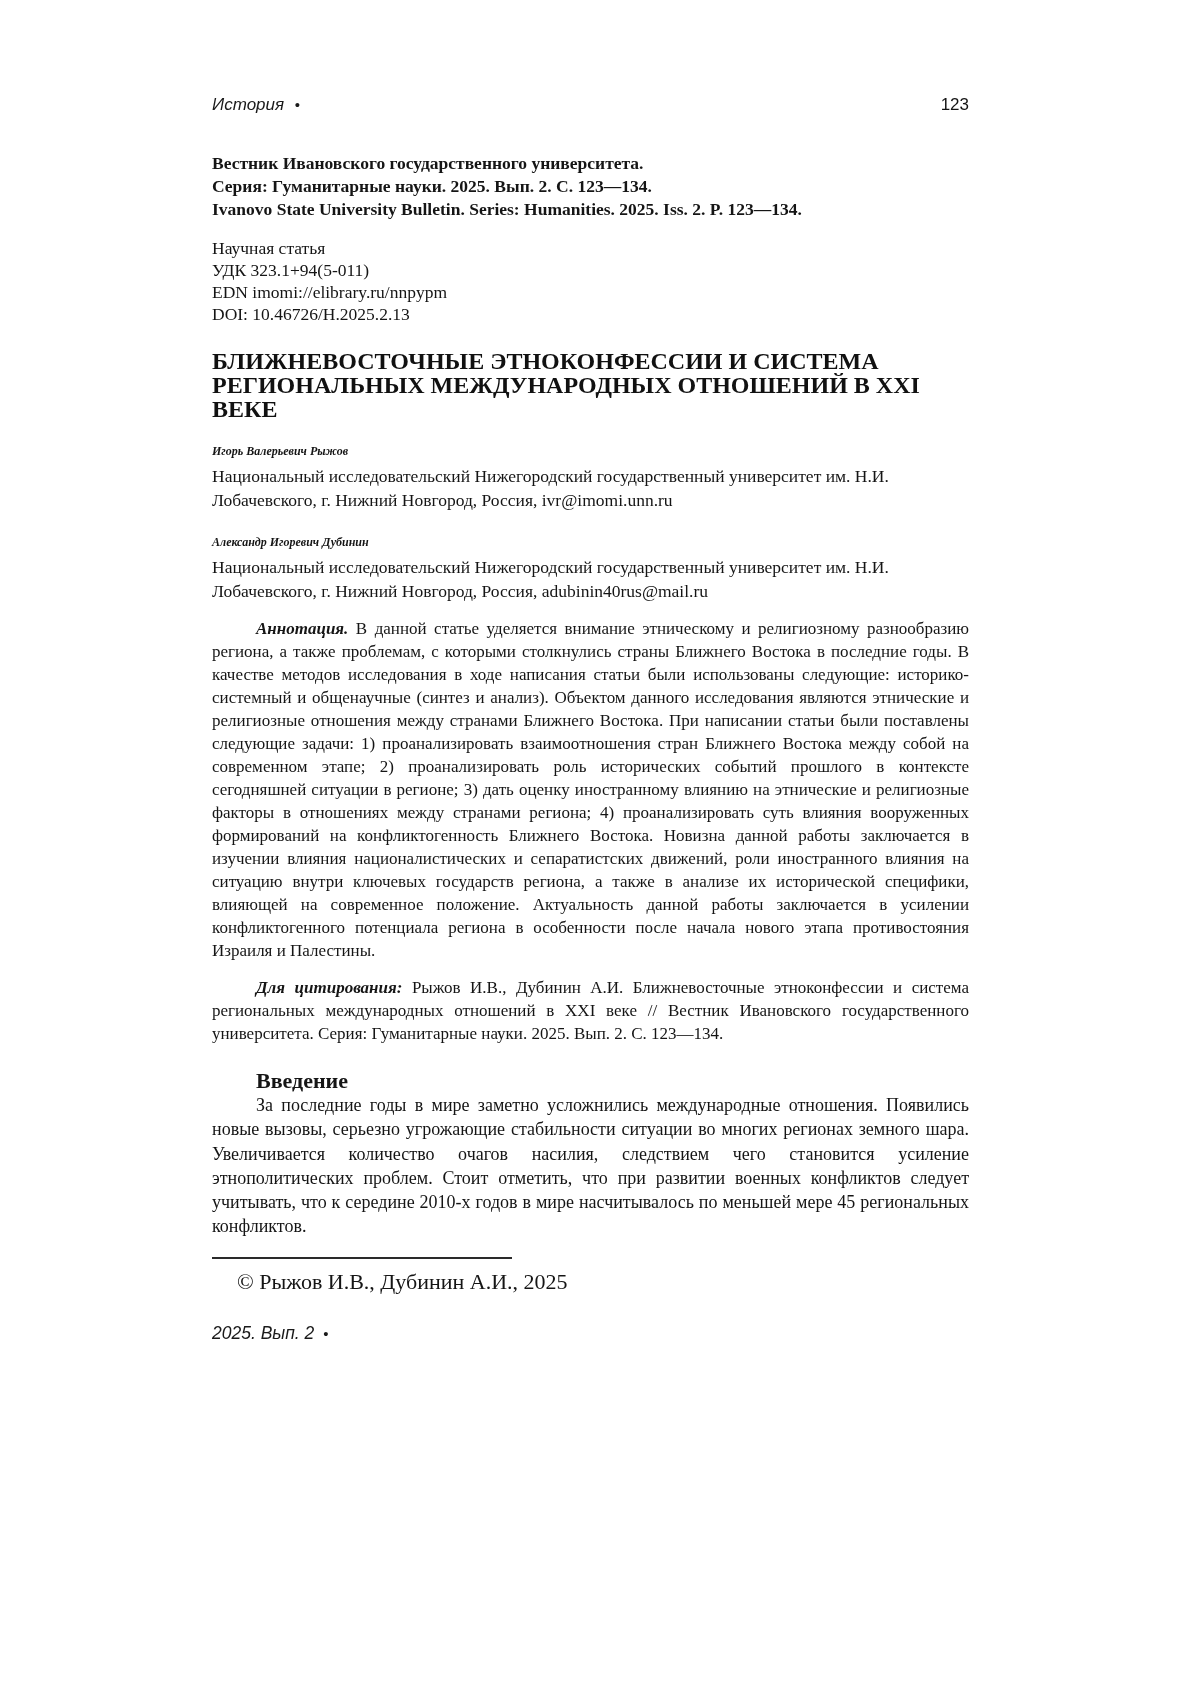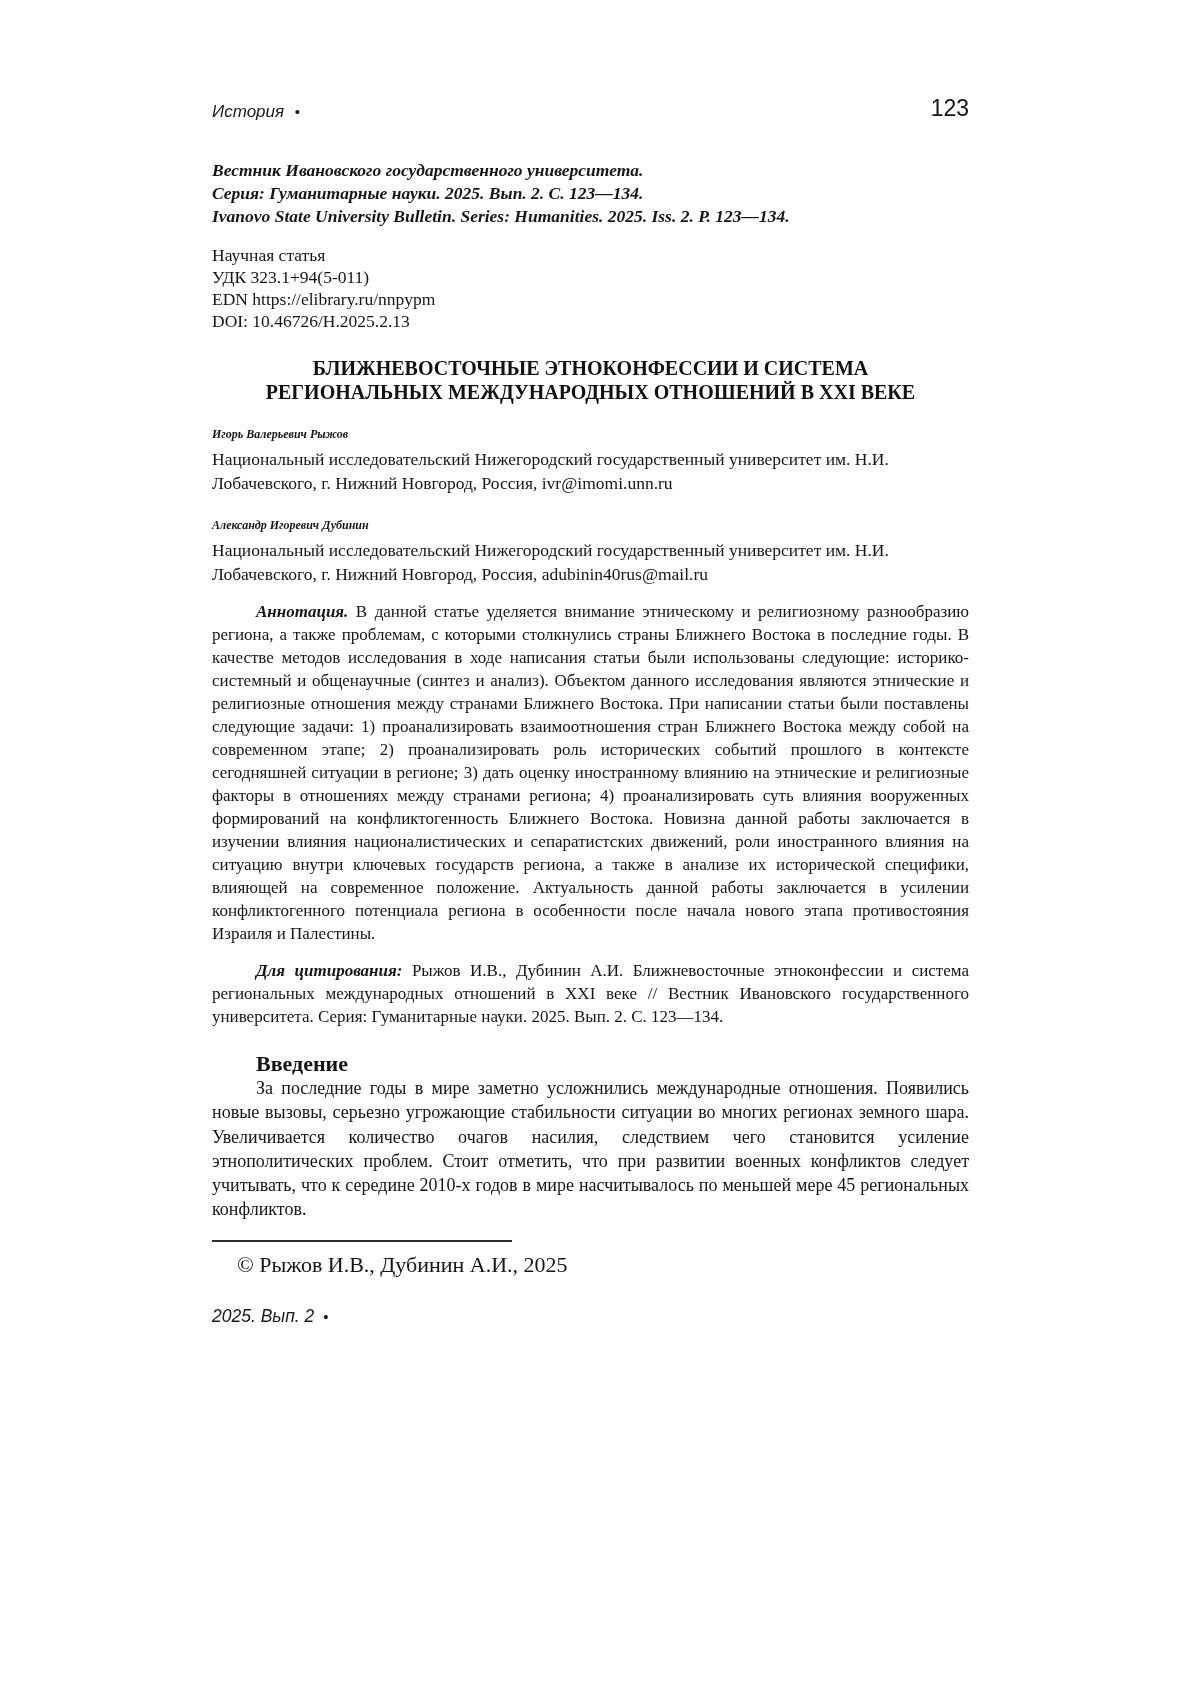--- a/index.html
+++ b/index.html
@@ -29,48 +29,46 @@
     align-items: flex-end;
     font-family: "Liberation Sans", sans-serif;
   }
   .rh-left {
     font-style: italic;
     font-size: 17px;
     color: #1a1a1a;
   }
   .rh-bullet { font-style: normal; font-size: 15px; margin-left: 6px; }
   .rh-page {
-    font-size: 23px;
+    font-size: 17px;
     color: #141414;
   }
   
   .journal-ref {
     margin-top: 37px;
     font-family: "Liberation Serif", "DejaVu Serif", serif;
     font-weight: bold;
-    font-style: italic;
     font-size: 17.5px;
     line-height: 23px;
   }
   
   .article-meta {
     margin-top: 16px;
     font-family: "Liberation Serif", "DejaVu Serif", serif;
     font-size: 17.5px;
     line-height: 22px;
   }
   
   .title {
     margin: 24px 0 10px 0;
     font-family: "Liberation Serif", "DejaVu Serif", serif;
     font-weight: bold;
-    font-size: 20px;
+    font-size: 24px;
     line-height: 24px;
     color: #111;
-    text-align: center;
   }
   .title .tl { display: block; }
   
   .author { margin-top: 17px; }
   .author-name {
     font-family: "Liberation Serif", "DejaVu Serif", serif;
     font-weight: bold;
     font-style: italic;
     font-size: 12px;
     line-height: 26px;
@@ -148,21 +146,21 @@
 
     <div class="journal-ref">
       <div>Вестник Ивановского государственного университета.</div>
       <div>Серия: Гуманитарные науки. 2025. Вып. 2. С. 123—134.</div>
       <div>Ivanovo State University Bulletin. Series: Humanities. 2025. Iss. 2. P. 123—134.</div>
     </div>
 
     <div class="article-meta">
       <div>Научная статья</div>
       <div>УДК 323.1+94(5-011)</div>
-      <div>EDN https://elibrary.ru/nnpypm</div>
+      <div>EDN imomi://elibrary.ru/nnpypm</div>
       <div>DOI: 10.46726/H.2025.2.13</div>
     </div>
 
     <h1 class="title">
       <span class="tl">БЛИЖНЕВОСТОЧНЫЕ ЭТНОКОНФЕССИИ И СИСТЕМА</span>
       <span class="tl">РЕГИОНАЛЬНЫХ МЕЖДУНАРОДНЫХ ОТНОШЕНИЙ В XXI ВЕКЕ</span>
     </h1>
 
     <div class="author">
       <div class="author-name">Игорь Валерьевич Рыжов</div>

